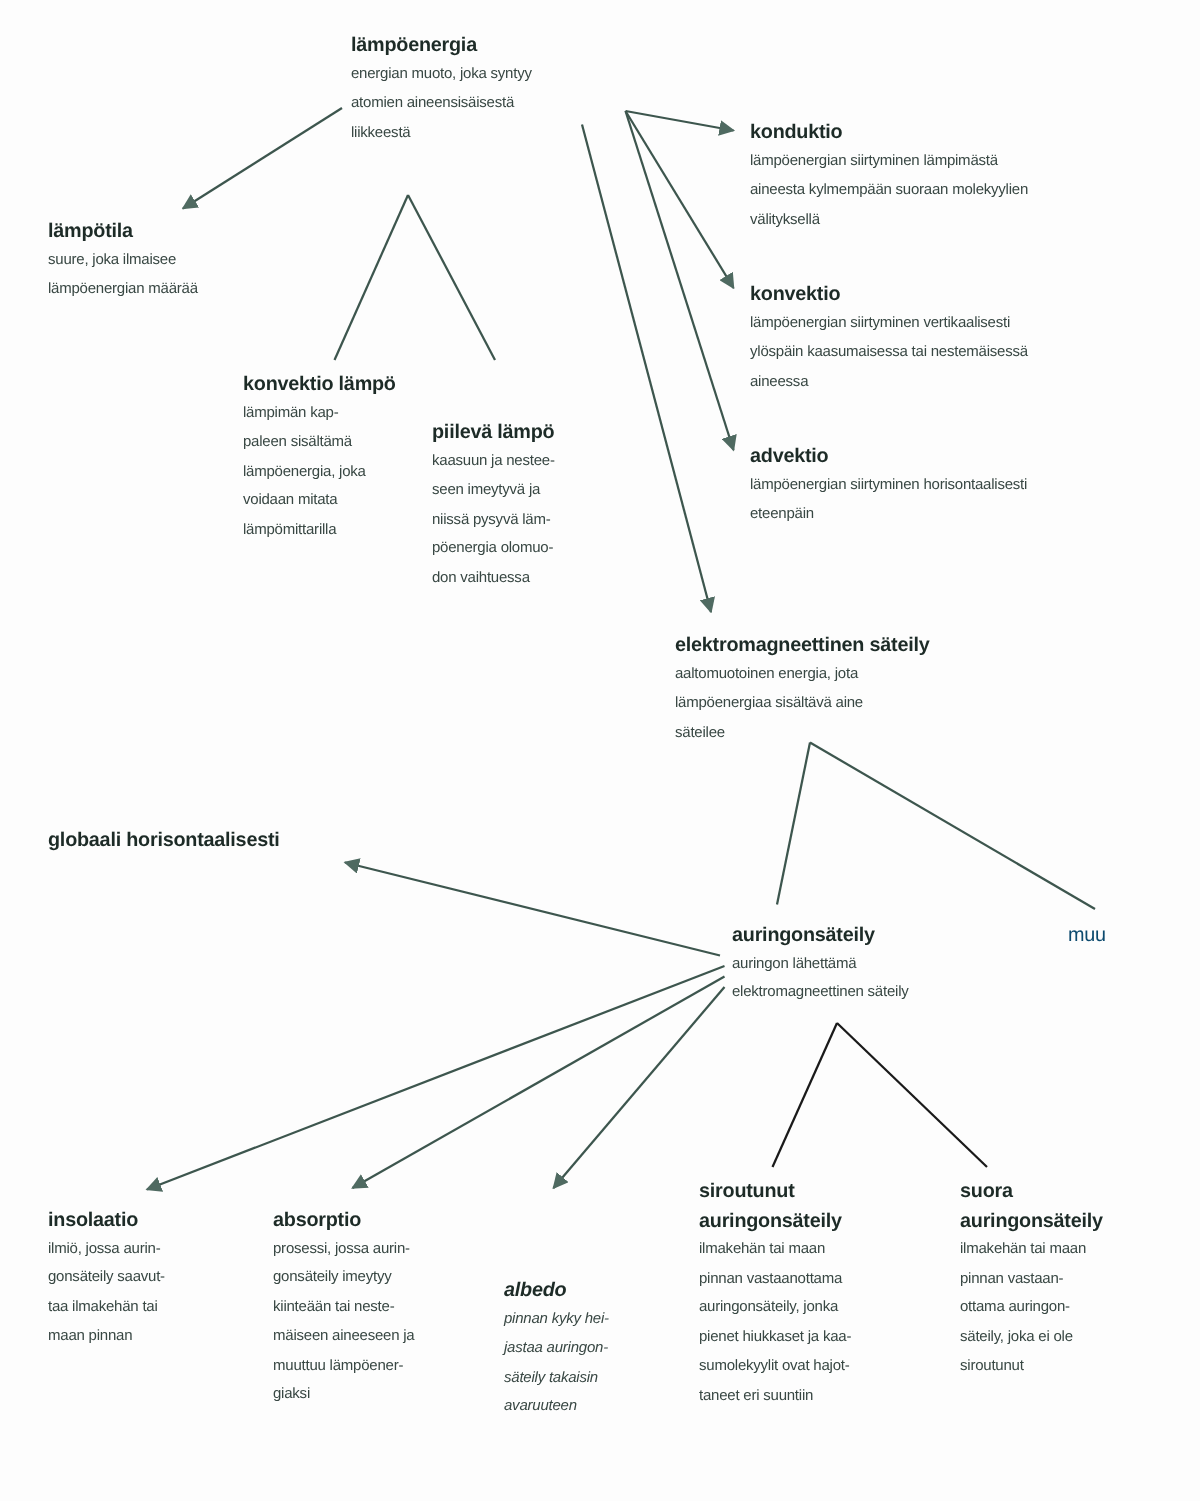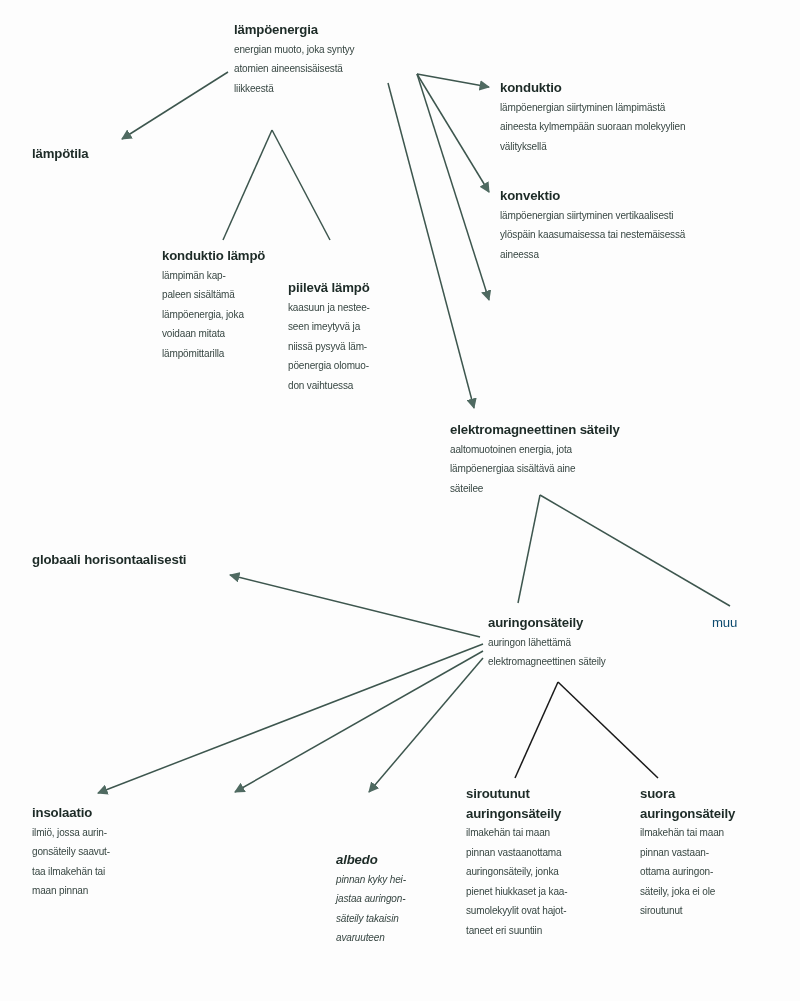--- a/index.html
+++ b/index.html
@@ -94,24 +94,26 @@
 
   <div class="node" style="left:234px; top:20px; width:210px;">
     <div class="node-title">lämpöenergia</div>
     <div class="node-body">energian muoto, joka syntyy
 atomien aineensisäisestä
 liikkeestä</div>
   </div>
 
   <div class="node" style="left:32px; top:144px; width:200px;">
     <div class="node-title">lämpötila</div>
+    <div class="node-body">suure, joka ilmaisee
+lämpöenergian määrää</div>
   </div>
 
   <div class="node" style="left:162px; top:246px; width:122px;">
-    <div class="node-title">konduktio lämpö</div>
+    <div class="node-title">konvektio lämpö</div>
     <div class="node-body">lämpimän kap-
 paleen sisältämä
 lämpöenergia, joka
 voidaan mitata
 lämpömittarilla</div>
   </div>
 
   <div class="node" style="left:288px; top:246px; width:130px;margin-top:32px;">
     <div class="node-title">piilevä lämpö</div>
     <div class="node-body">kaasuun ja nestee-
@@ -128,20 +130,25 @@
 aineessa</div>
   </div>
 
   <div class="node" style="left:500px; top:78px; width:300px;">
     <div class="node-title">konduktio</div>
     <div class="node-body">lämpöenergian siirtyminen lämpimästä
 aineesta kylmempään suoraan molekyylien
 välityksellä</div>
   </div>
 
+  <div class="node" style="left:500px; top:294px; width:300px;">
+    <div class="node-title">advektio</div>
+    <div class="node-body">lämpöenergian siirtyminen horisontaalisesti
+eteenpäin</div>
+  </div>
 
   <div class="node" style="left:450px; top:420px; width:260px;">
     <div class="node-title">elektromagneettinen säteily</div>
     <div class="node-body">aaltomuotoinen energia, jota
 lämpöenergiaa sisältävä aine
 säteilee</div>
   </div>
 
   <div class="node" style="left:32px; top:550px; width:230px;">
     <div class="node-title">globaali horisontaalisesti</div>
@@ -159,20 +166,29 @@
   </div>
 
   <div class="node" style="left:32px; top:803px; width:130px;">
     <div class="node-title">insolaatio</div>
     <div class="node-body">ilmiö, jossa aurin-
 gonsäteily saavut-
 taa ilmakehän tai
 maan pinnan</div>
   </div>
 
+  <div class="node" style="left:182px; top:803px; width:150px;">
+    <div class="node-title">absorptio</div>
+    <div class="node-body">prosessi, jossa aurin-
+gonsäteily imeytyy
+kiinteään tai neste-
+mäiseen aineeseen ja
+muuttuu lämpöener-
+giaksi</div>
+  </div>
 
   <div class="node" style="left:336px; top:850px; width:120px;font-style:italic;">
     <div class="node-title">albedo</div>
     <div class="node-body">pinnan kyky hei-
 jastaa auringon-
 säteily takaisin
 avaruuteen</div>
   </div>
 
   <div class="node" style="left:466px; top:784px; width:160px;">

